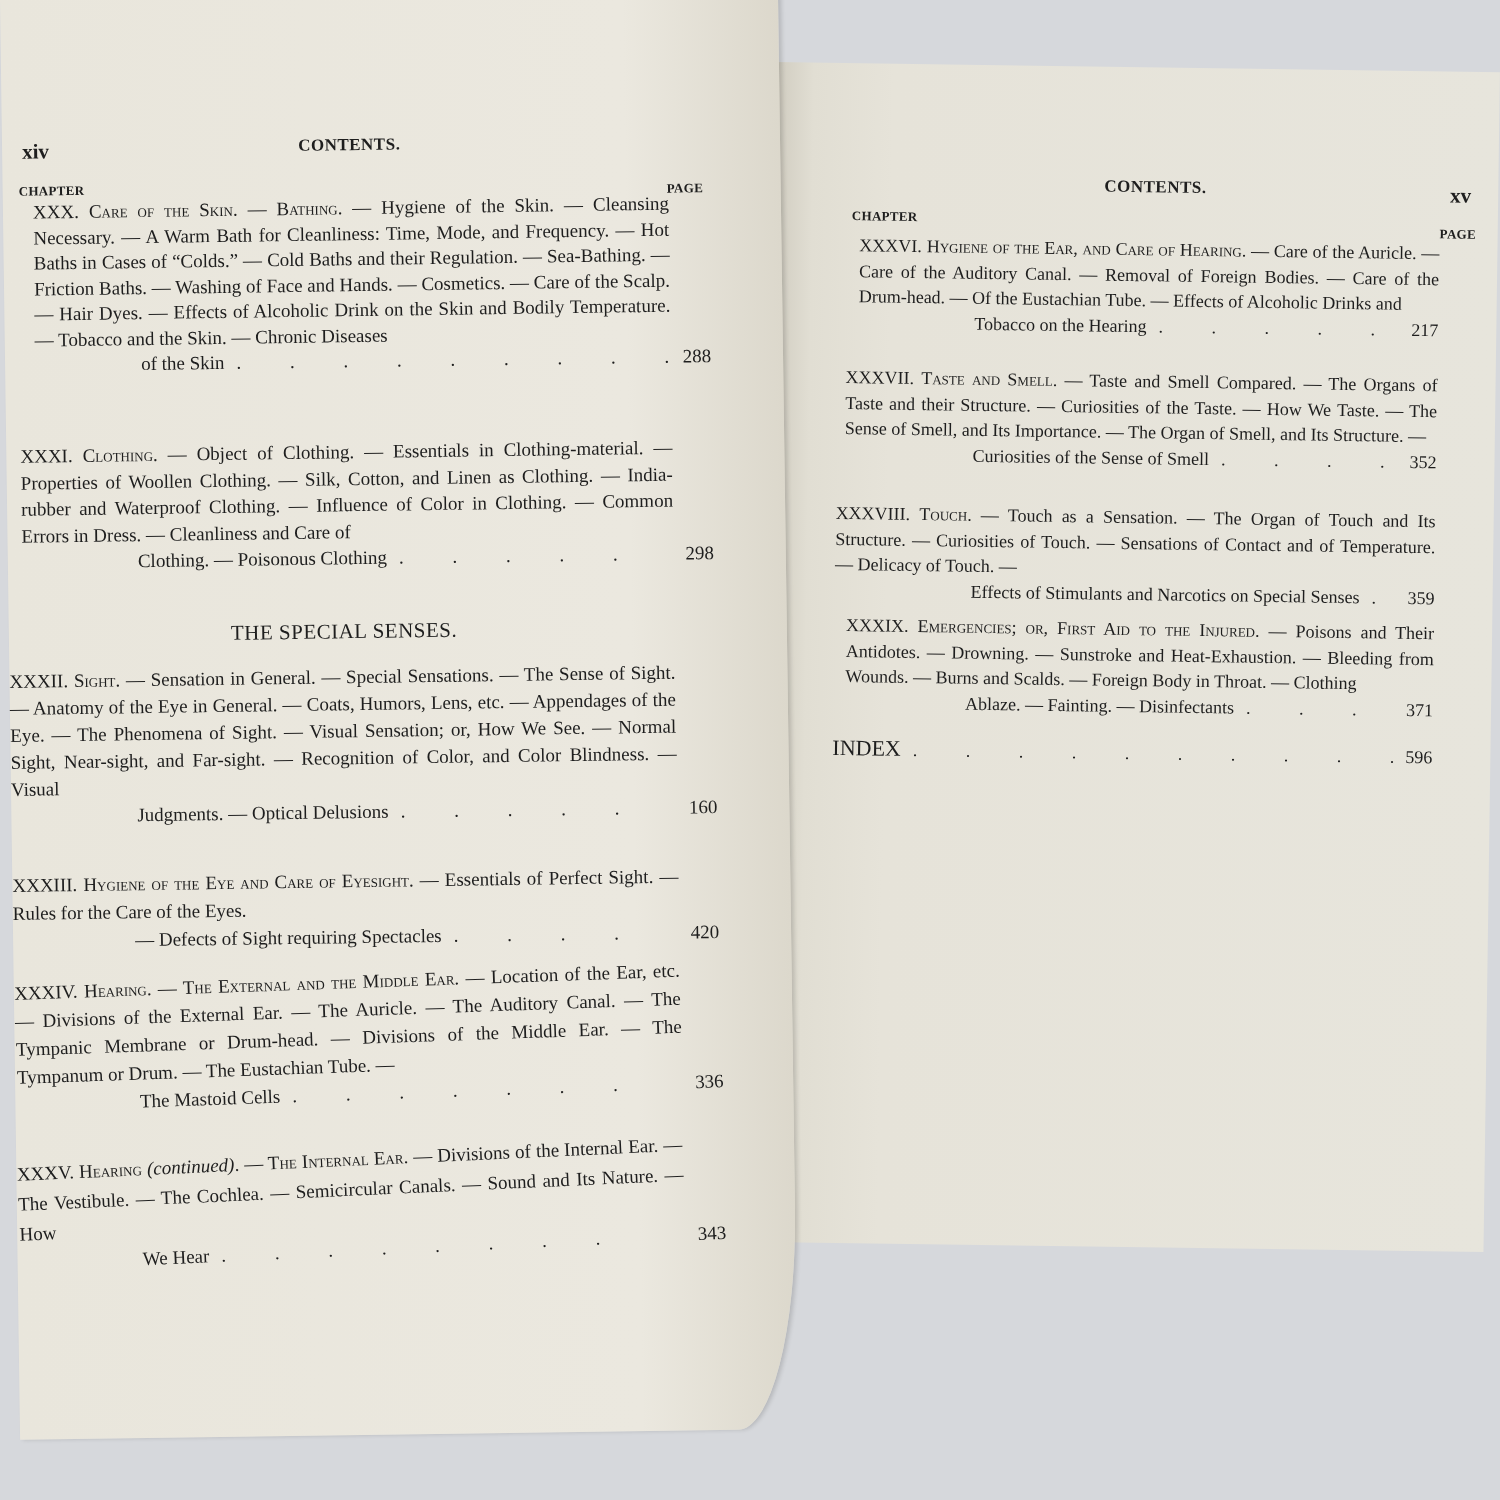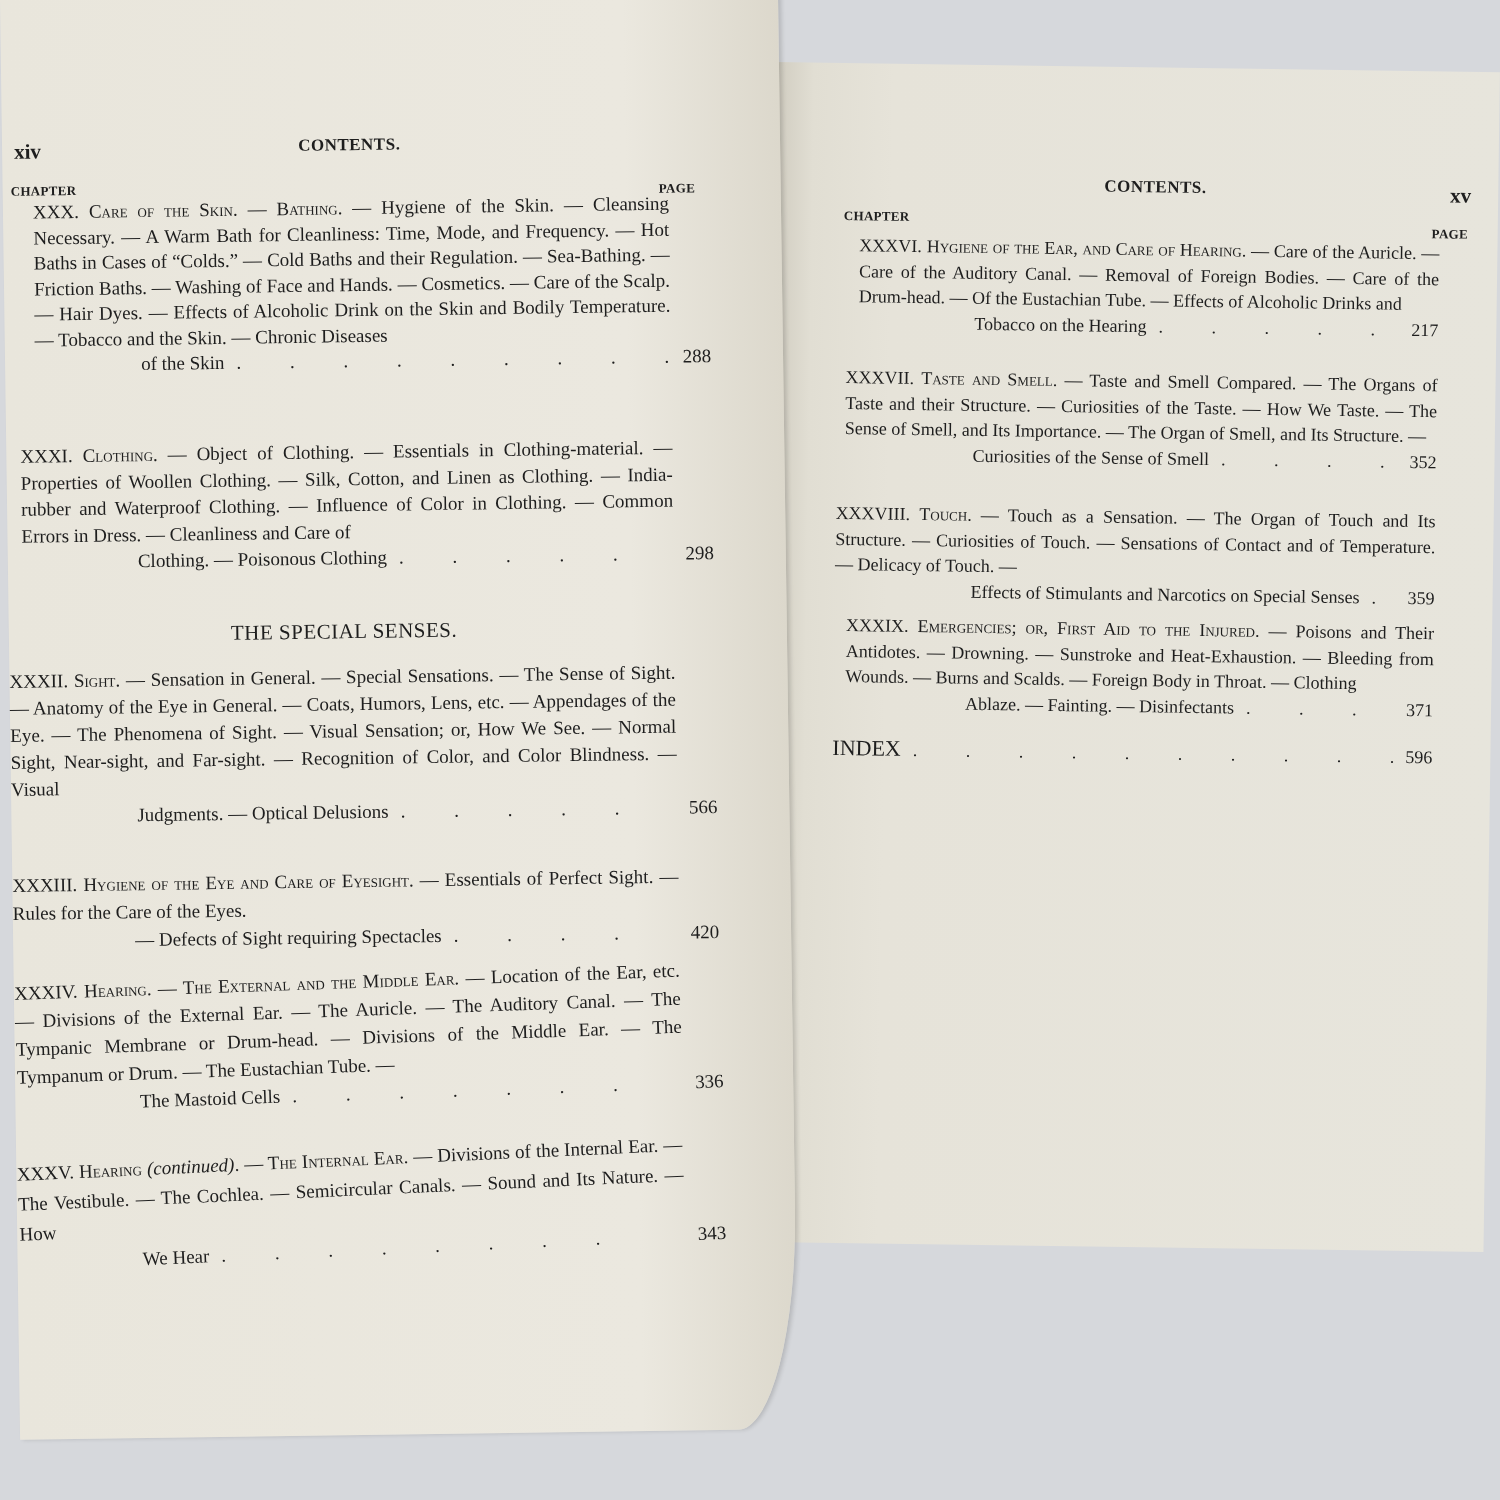--- a/index.html
+++ b/index.html
@@ -23,21 +23,21 @@
       background:linear-gradient(90deg,#e9e6dc 0%,#ebe8df 80%,#dcd8cc 100%);
       border-bottom-right-radius:60px 220px;
       box-shadow:3px 0 4px rgba(0,0,0,0.15);
       transform:rotate(-0.8deg); transform-origin:left top;
     }
     .running-head {
       position:absolute; font-size:17px; font-weight:bold; letter-spacing:0.5px;
     }
     .folio { position:absolute; font-size:21px; font-weight:bold; }
     .label-small {
-      position:absolute; font-size:13px; font-weight:bold; letter-spacing:0.3px;
+      position:absolute; font-size:13px; font-weight:bold; letter-spacing:0.3px;margin-left:8px;
     }
     .entry { position:absolute; font-size:18px; line-height:25.5px; }
     .entry .body { text-align:justify; }
     .sc { font-variant:small-caps; }
     .entry .leader {
       display:flex; justify-content:space-between; align-items:baseline;
     }
     .dots { flex:1; letter-spacing:22px; overflow:hidden; white-space:nowrap; padding-left:12px; }
     .pg { white-space:nowrap; padding-left:6px; }
     .section-head {
@@ -106,21 +106,21 @@
   <div class="entry" style="left:68px;top:672px;width:600px;">
     <div class="leader">
       <span style="font-size:22px;">INDEX</span>
         <span class="dots">. . . . . . . . . . . . . . . . .</span>
         <span class="pg">596</span>
     </div>
   </div>
 </div>
 
 <div class="page-left">
-  <div class="folio" style="left:12px;top:140px;">xiv</div>
+  <div class="folio" style="left:20px;top:140px;">xiv</div>
   <div class="running-head" style="left:296px;top:140px;">CONTENTS.</div>
   <div class="label-small" style="left:8px;top:184px;">CHAPTER</div>
   <div class="label-small" style="left:656px;top:190px;">PAGE</div>
 
   <div class="entry" style="left:30px;top:200px;width:676px;font-size:19px;line-height:25.5px;">
     <div class="body" style="padding-right:40px;">
       <span>XXX.</span>
       <span class="sc">Care of the Skin. — Bathing.</span><span> — Hygiene of the Skin. — Cleansing Necessary. — A Warm Bath for Cleanliness: Time, Mode, and Frequency. — Hot Baths in Cases of “Colds.” — Cold Baths and their Regulation. — Sea-Bathing. — Friction Baths. — Washing of Face and Hands. — Cosmetics. — Care of the Scalp. — Hair Dyes. — Effects of Alcoholic Drink on the Skin and Bodily Temperature. — Tobacco and the Skin. — Chronic Diseases</span>
     </div>
     <div class="leader" style="padding-left:106px;">
@@ -145,21 +145,21 @@
   <div class="section-head" style="left:222px;top:624px;">THE SPECIAL SENSES.</div>
 
   <div class="entry" style="left:0px;top:668px;width:706px;font-size:19px;line-height:27px;">
     <div class="body" style="padding-right:40px;">
       <span>XXXII.</span>
       <span class="sc">Sight.</span><span> — Sensation in General. — Special Sensations. — The Sense of Sight. — Anatomy of the Eye in General. — Coats, Humors, Lens, etc. — Appendages of the Eye. — The Phenomena of Sight. — Visual Sensation; or, How We See. — Normal Sight, Near-sight, and Far-sight. — Recognition of Color, and Color Blindness. — Visual</span>
     </div>
     <div class="leader" style="padding-left:126px;">
       <span>Judgments. — Optical Delusions</span>
         <span class="dots">. . . . .</span>
-        <span class="pg">566</span>
+        <span class="pg">160</span>
     </div>
   </div>
 
   <div class="entry" style="left:0px;top:872px;width:706px;font-size:19px;line-height:28px;">
     <div class="body" style="padding-right:40px;">
       <span>XXXIII.</span>
       <span class="sc">Hygiene of the Eye and Care of Eyesight.</span><span> — Essentials of Perfect Sight. — Rules for the Care of the Eyes.</span>
     </div>
     <div class="leader" style="padding-left:122px;">
       <span>— Defects of Sight requiring Spectacles</span>

